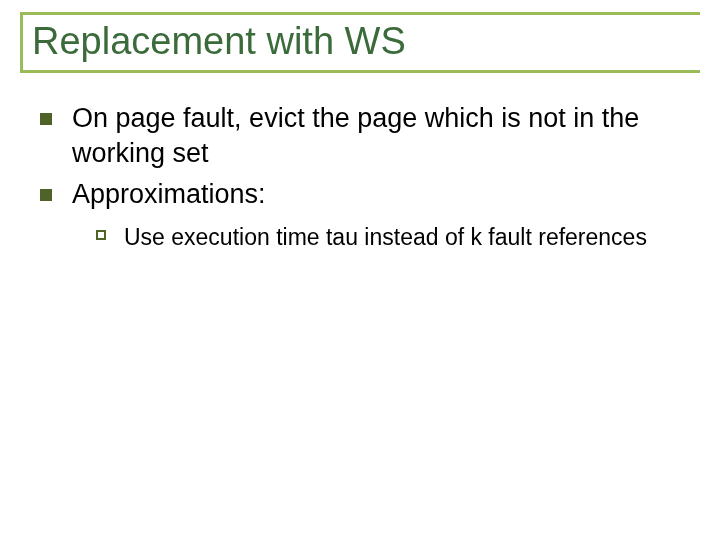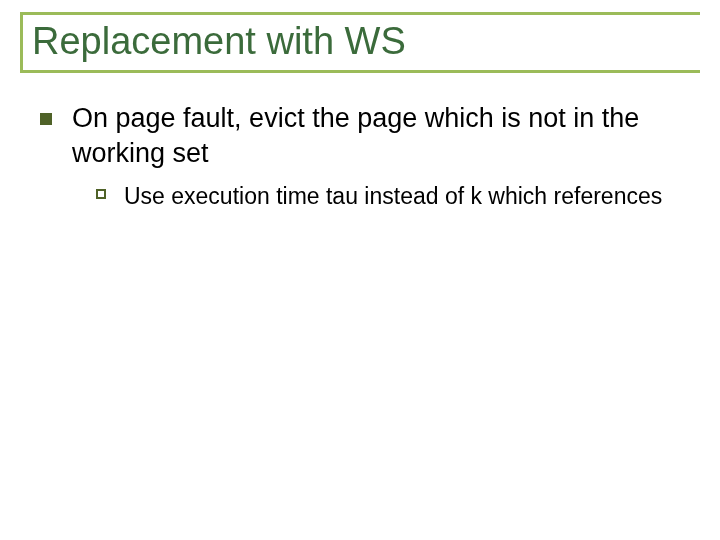--- a/index.html
+++ b/index.html
@@ -108,20 +108,24 @@
   <div class="title">Replacement with WS</div>
 
   <div class="body">
 
     <div class="bullet-row">
       <div class="bullet-square"></div>
       <div class="bullet-text">On page fault, evict the page which is not in the working set</div>
     </div>
 
 
+    <div class="bullet-row">
+      <div class="bullet-square"></div>
+      <div class="bullet-text">Approximations:</div>
+    </div>
 
     <div class="sub-row">
       <div class="bullet-square-small"></div>
-      <div class="sub-bullet-text">Use execution time tau instead of k which references</div>
+      <div class="sub-bullet-text">Use execution time tau instead of k fault references</div>
     </div>
 
   </div>
 </div>
 
 </body></html>

